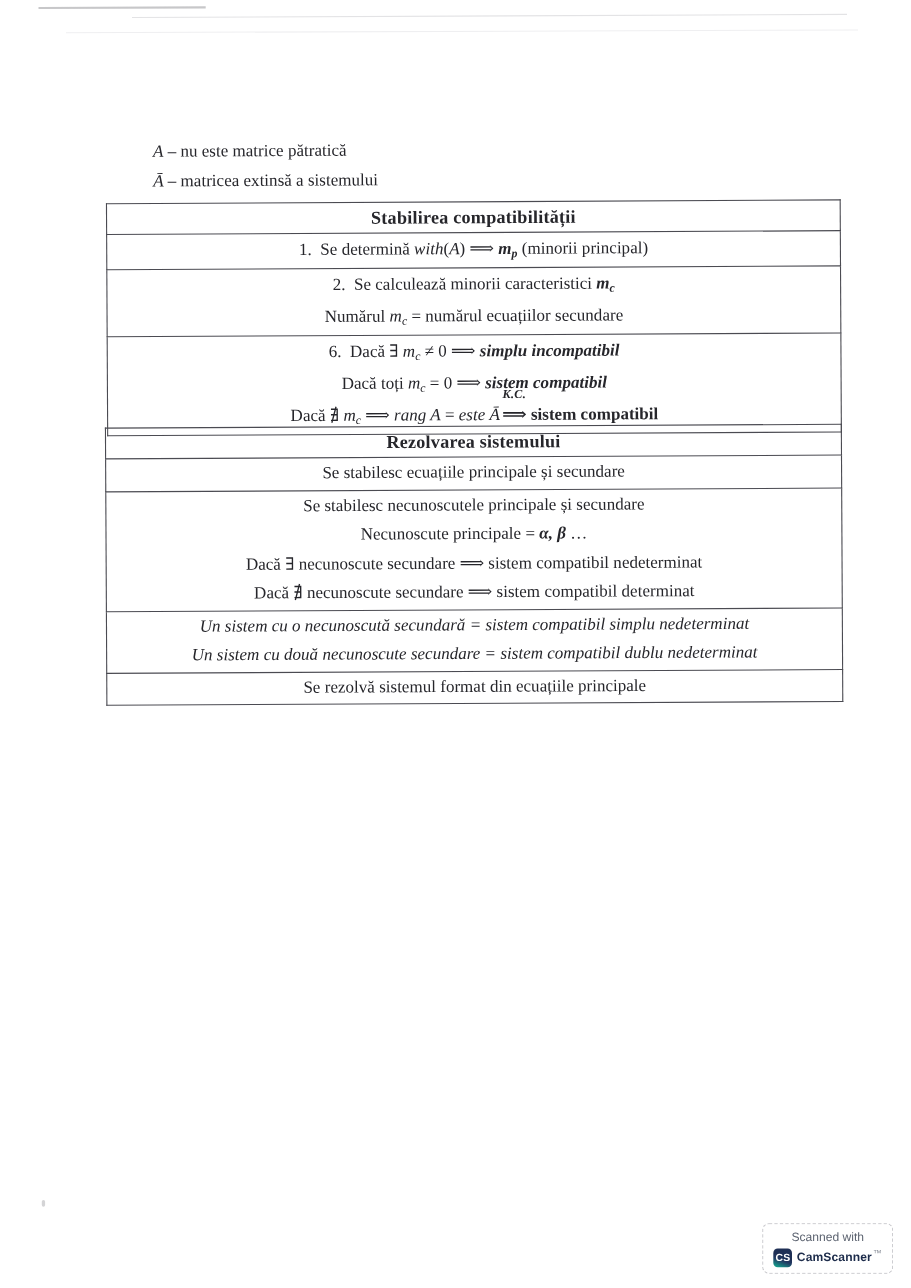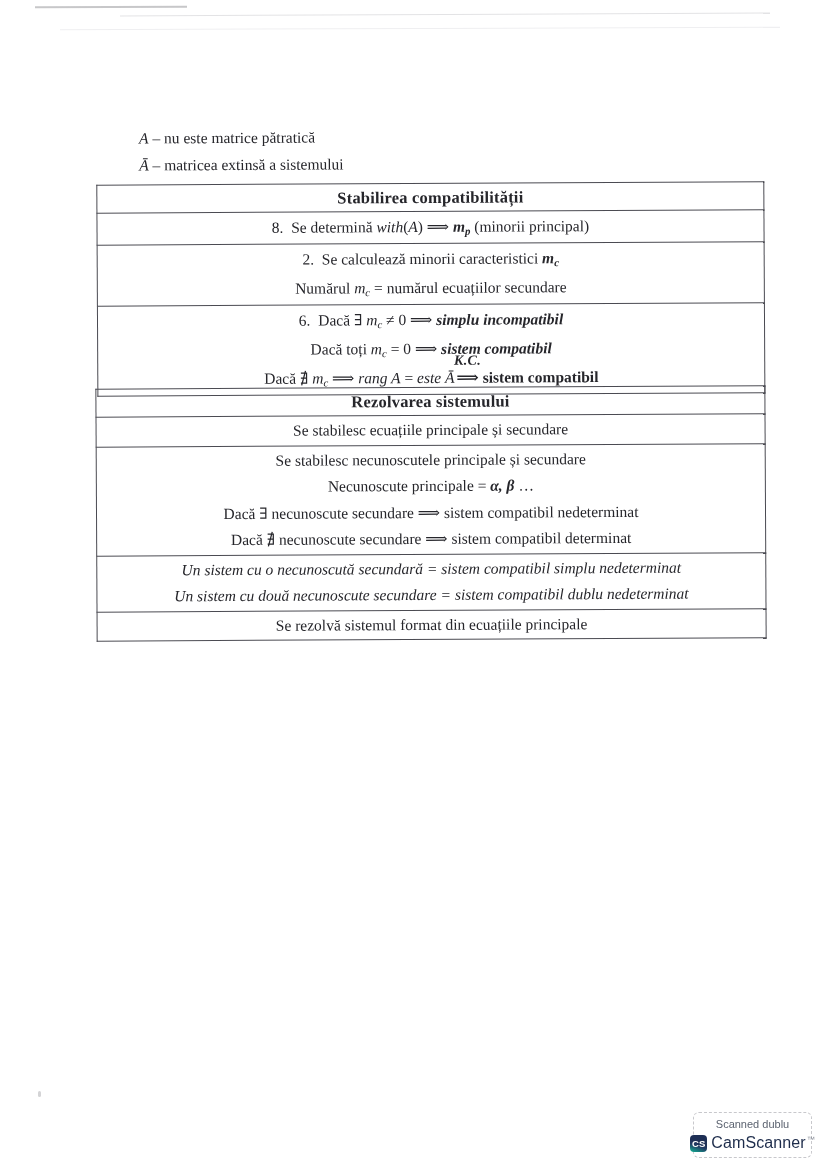--- a/index.html
+++ b/index.html
@@ -41,42 +41,42 @@
   #t2 .tline{line-height:26.5px;}
   .tline{white-space:nowrap;}
 
   .i{font-style:italic;}
   .b{font-weight:bold;}
   .bi{font-weight:bold;font-style:italic;}
   .sub{font-size:70%;position:relative;top:.25em;}
   .overwrap{position:relative;display:inline-block;margin-left:2px;}
   .over{
     position:absolute;left:50%;top:-10px;transform:translateX(-50%);
-    font-size:14px;font-style:italic;font-weight:bold;line-height:1;
+    font-size:11px;font-style:italic;font-weight:bold;line-height:1;
     letter-spacing:.3px;
   }
 
   
   .badge{
     position:absolute;left:693px;top:1112px;width:119px;height:46px;
     border:1.6px dashed #c8c8cc;border-radius:6px;background:#ffffff;
     display:flex;flex-direction:column;align-items:center;justify-content:center;
     font-family:"Liberation Sans","DejaVu Sans",sans-serif;
     box-sizing:border-box;
   }
   .badge-line1{font-size:11px;color:#5c6370;line-height:13px;}
   .badge-line2{display:flex;align-items:center;margin-top:3px;}
   .cs-icon{
     width:17px;height:17px;border-radius:4px;
     background:linear-gradient(200deg,#1e2f55 45%,#223a63 62%,#12b394 100%);
     color:#ffffff;font-size:9.5px;font-weight:bold;
     display:flex;align-items:center;justify-content:center;
     margin-right:4px;letter-spacing:.2px;text-align:center;
   }
-  .cs-text{font-size:16px;font-weight:normal;color:#1d2c4b;letter-spacing:.1px;}
+  .cs-text{font-size:11px;font-weight:bold;color:#1d2c4b;letter-spacing:.1px;}
   .tm{font-size:8px;color:#8a8f99;margin-left:1px;position:relative;top:-4px;}
 </style>
 </head>
 <body>
 
 <div class="page">
 
   <div class="artifact art1"></div>
   <div class="artifact art2"></div>
   <div class="artifact art3"></div>
@@ -91,21 +91,21 @@
 
     <table class="tbl" id="t1">
       <thead>
         <tr>
           <th>Stabilirea compatibilității</th>
         </tr>
       </thead>
       <tbody>
           <tr>
             <td>
-              <div class="tline"><span>8. Se determină </span><span class="i">with</span><span>(</span><span class="i">A</span><span>) ⟹ </span><span class="bi">m</span><span class="bi sub">p</span><span> (minorii principal)</span></div>
+              <div class="tline"><span>1. Se determină </span><span class="i">with</span><span>(</span><span class="i">A</span><span>) ⟹ </span><span class="bi">m</span><span class="bi sub">p</span><span> (minorii principal)</span></div>
             </td>
           </tr>
           <tr>
             <td>
               <div class="tline"><span>2. Se calculează minorii caracteristici </span><span class="bi">m</span><span class="bi sub">c</span></div>
               <div class="tline"><span>Numărul </span><span class="i">m</span><span class="i sub">c</span><span> = numărul ecuațiilor secundare</span></div>
             </td>
           </tr>
           <tr>
             <td>
@@ -147,21 +147,21 @@
             <td>
               <div class="tline"><span>Se rezolvă sistemul format din ecuațiile principale</span></div>
             </td>
           </tr>
         </tbody>
     </table>
 
   </div>
 
   <div class="badge">
-    <div class="badge-line1">Scanned dublu</div>
+    <div class="badge-line1">Scanned with</div>
     <div class="badge-line2">
       <span class="cs-icon">CS</span>
       <span class="cs-text">CamScanner</span>
       <span class="tm">™</span>
     </div>
   </div>
 
 </div>
 
 </body></html>

